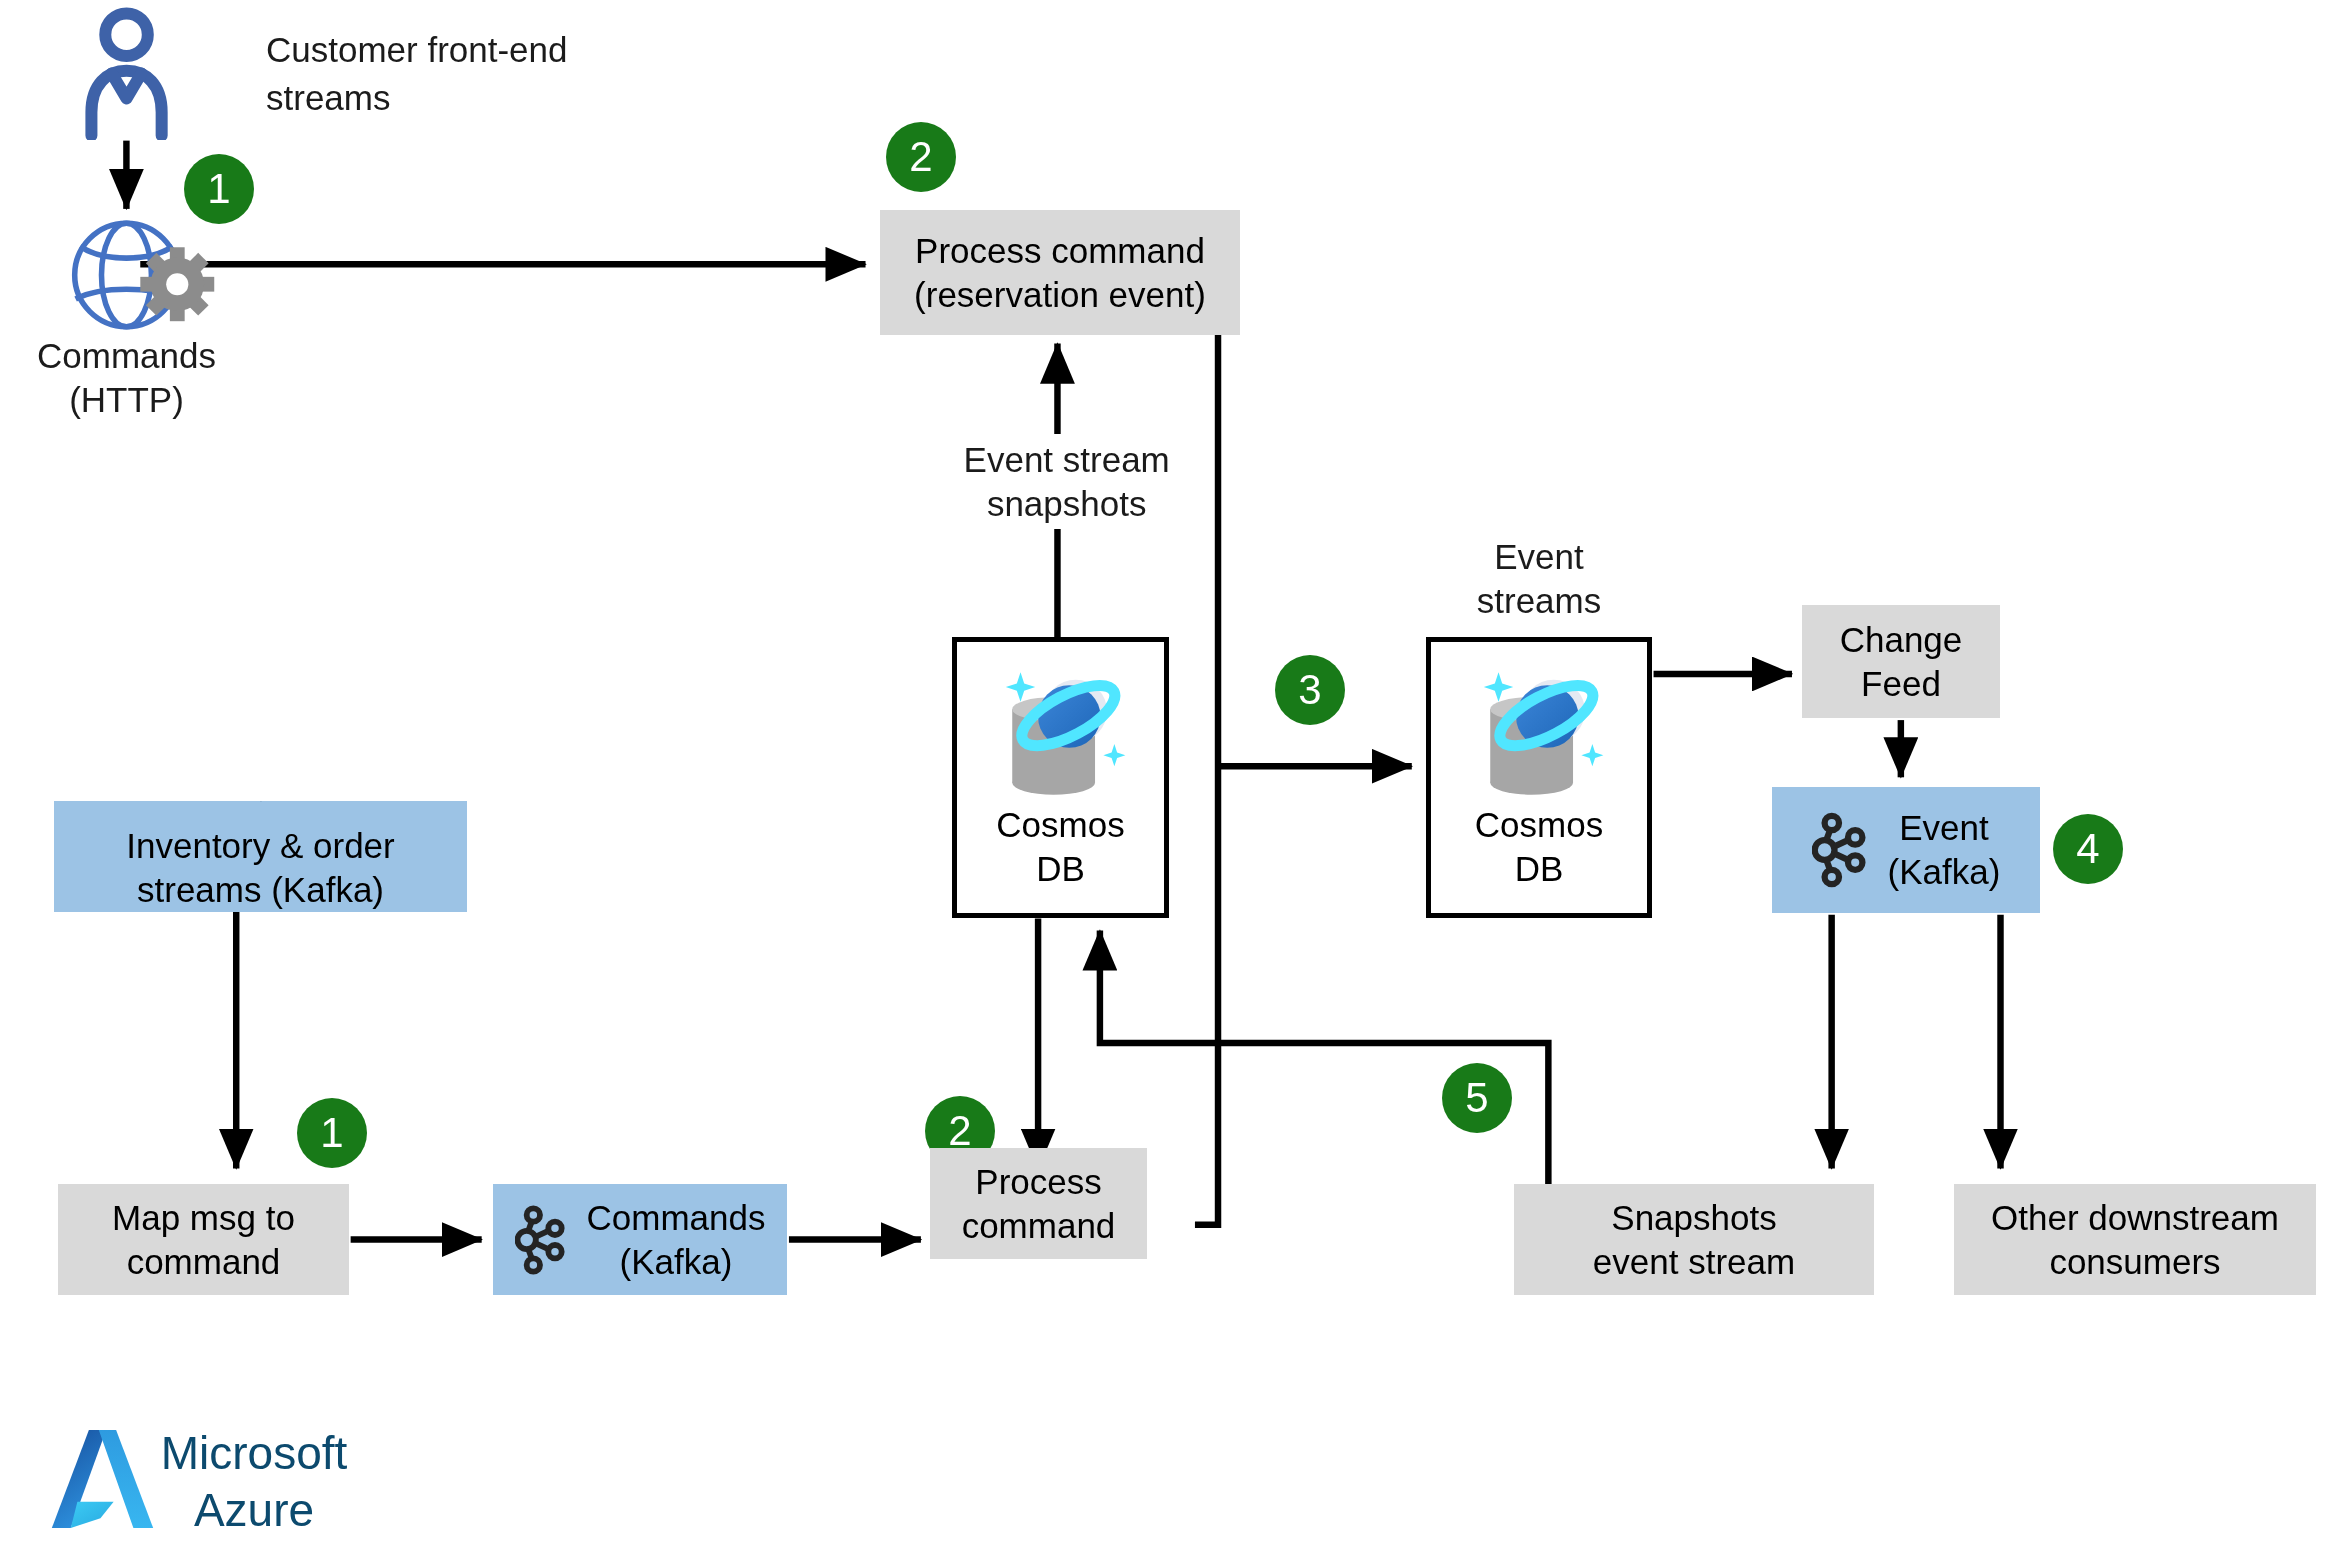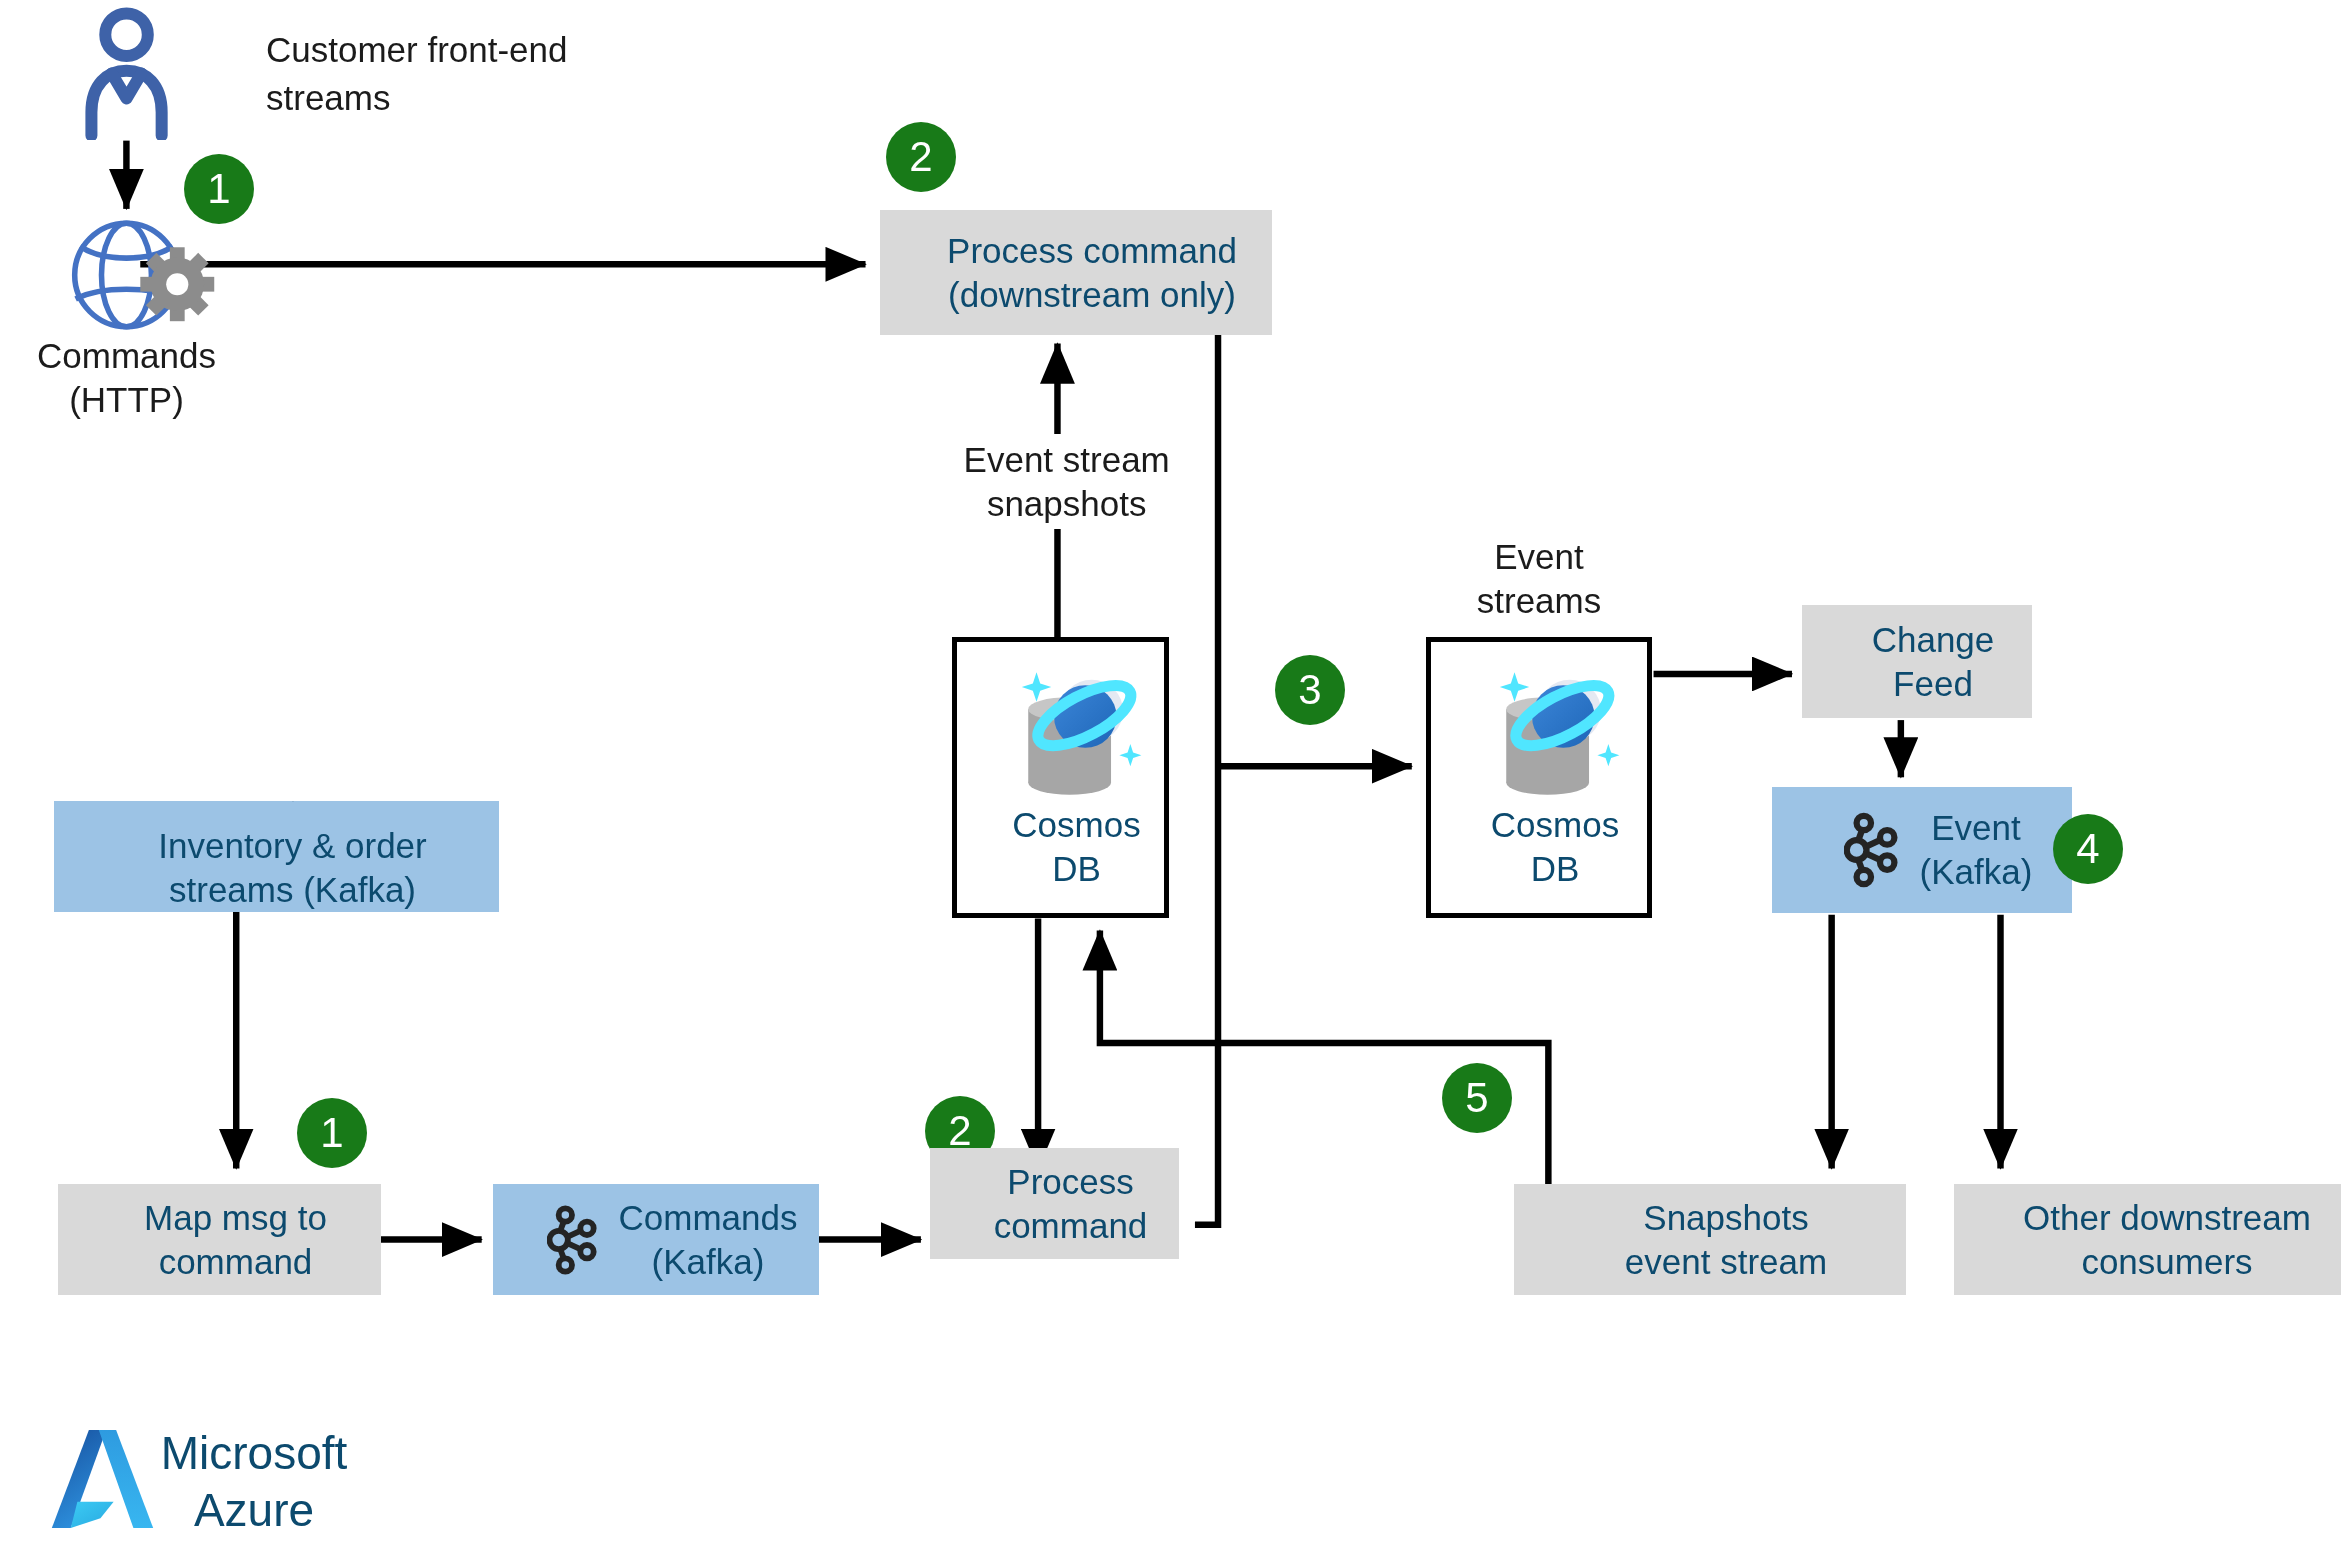--- a/index.html
+++ b/index.html
@@ -4,21 +4,21 @@
 <style>
   html,body{margin:0;padding:0;background:#ffffff;}
   #canvas{
     position:relative;width:2341px;height:1562px;background:#ffffff;
     font-family:"Liberation Sans", sans-serif;color:#1b1b1b;overflow:hidden;
   }
   .abs{position:absolute;}
   #connectors{position:absolute;left:0;top:0;width:2341px;height:1562px;}
   .box{
     position:absolute;display:flex;flex-direction:column;align-items:center;justify-content:center;
-    font-size:35px;line-height:44px;text-align:center;color:#0c4a6e;padding-left:32px;
+    font-size:35px;line-height:44px;text-align:center;color:#000000;
   }
   .gray{background:#D9D9D9;}
   .blue{background:#9CC3E5;}
   .outlined{background:#ffffff;border:5.5px solid #000000;box-sizing:border-box;}
   .hbox{flex-direction:row;gap:22px;}
   .vtext{display:flex;flex-direction:column;align-items:center;justify-content:center;}
   .flabel{
     position:absolute;font-size:35px;line-height:44px;text-align:center;color:#1b1b1b;
   }
   .whitebg{background:#ffffff;padding:3.7px 9.2px;}
@@ -106,21 +106,21 @@
   <div class="flabel" style="left:6.5px;top:334px;width:240px;">
     <div>Commands</div>
     <div>(HTTP)</div>
   </div>
 
   <div class="badge" style="left:886px;top:122px;">
     <span>2</span>
   </div>
   <div class="box gray" style="left:880px;top:210px;width:360px;height:125px;">
     <div>Process command</div>
-    <div>(downstream only)</div>
+    <div>(reservation event)</div>
   </div>
 
   <div class="flabel whitebg" style="left:919px;top:434px;width:277px;">
     <div>Event stream</div>
     <div>snapshots</div>
   </div>
 
   <div class="box outlined" style="left:952px;top:637px;width:217px;height:281px;">
     <svg width="148" height="138" viewBox="0 0 160 150">
       <defs>

